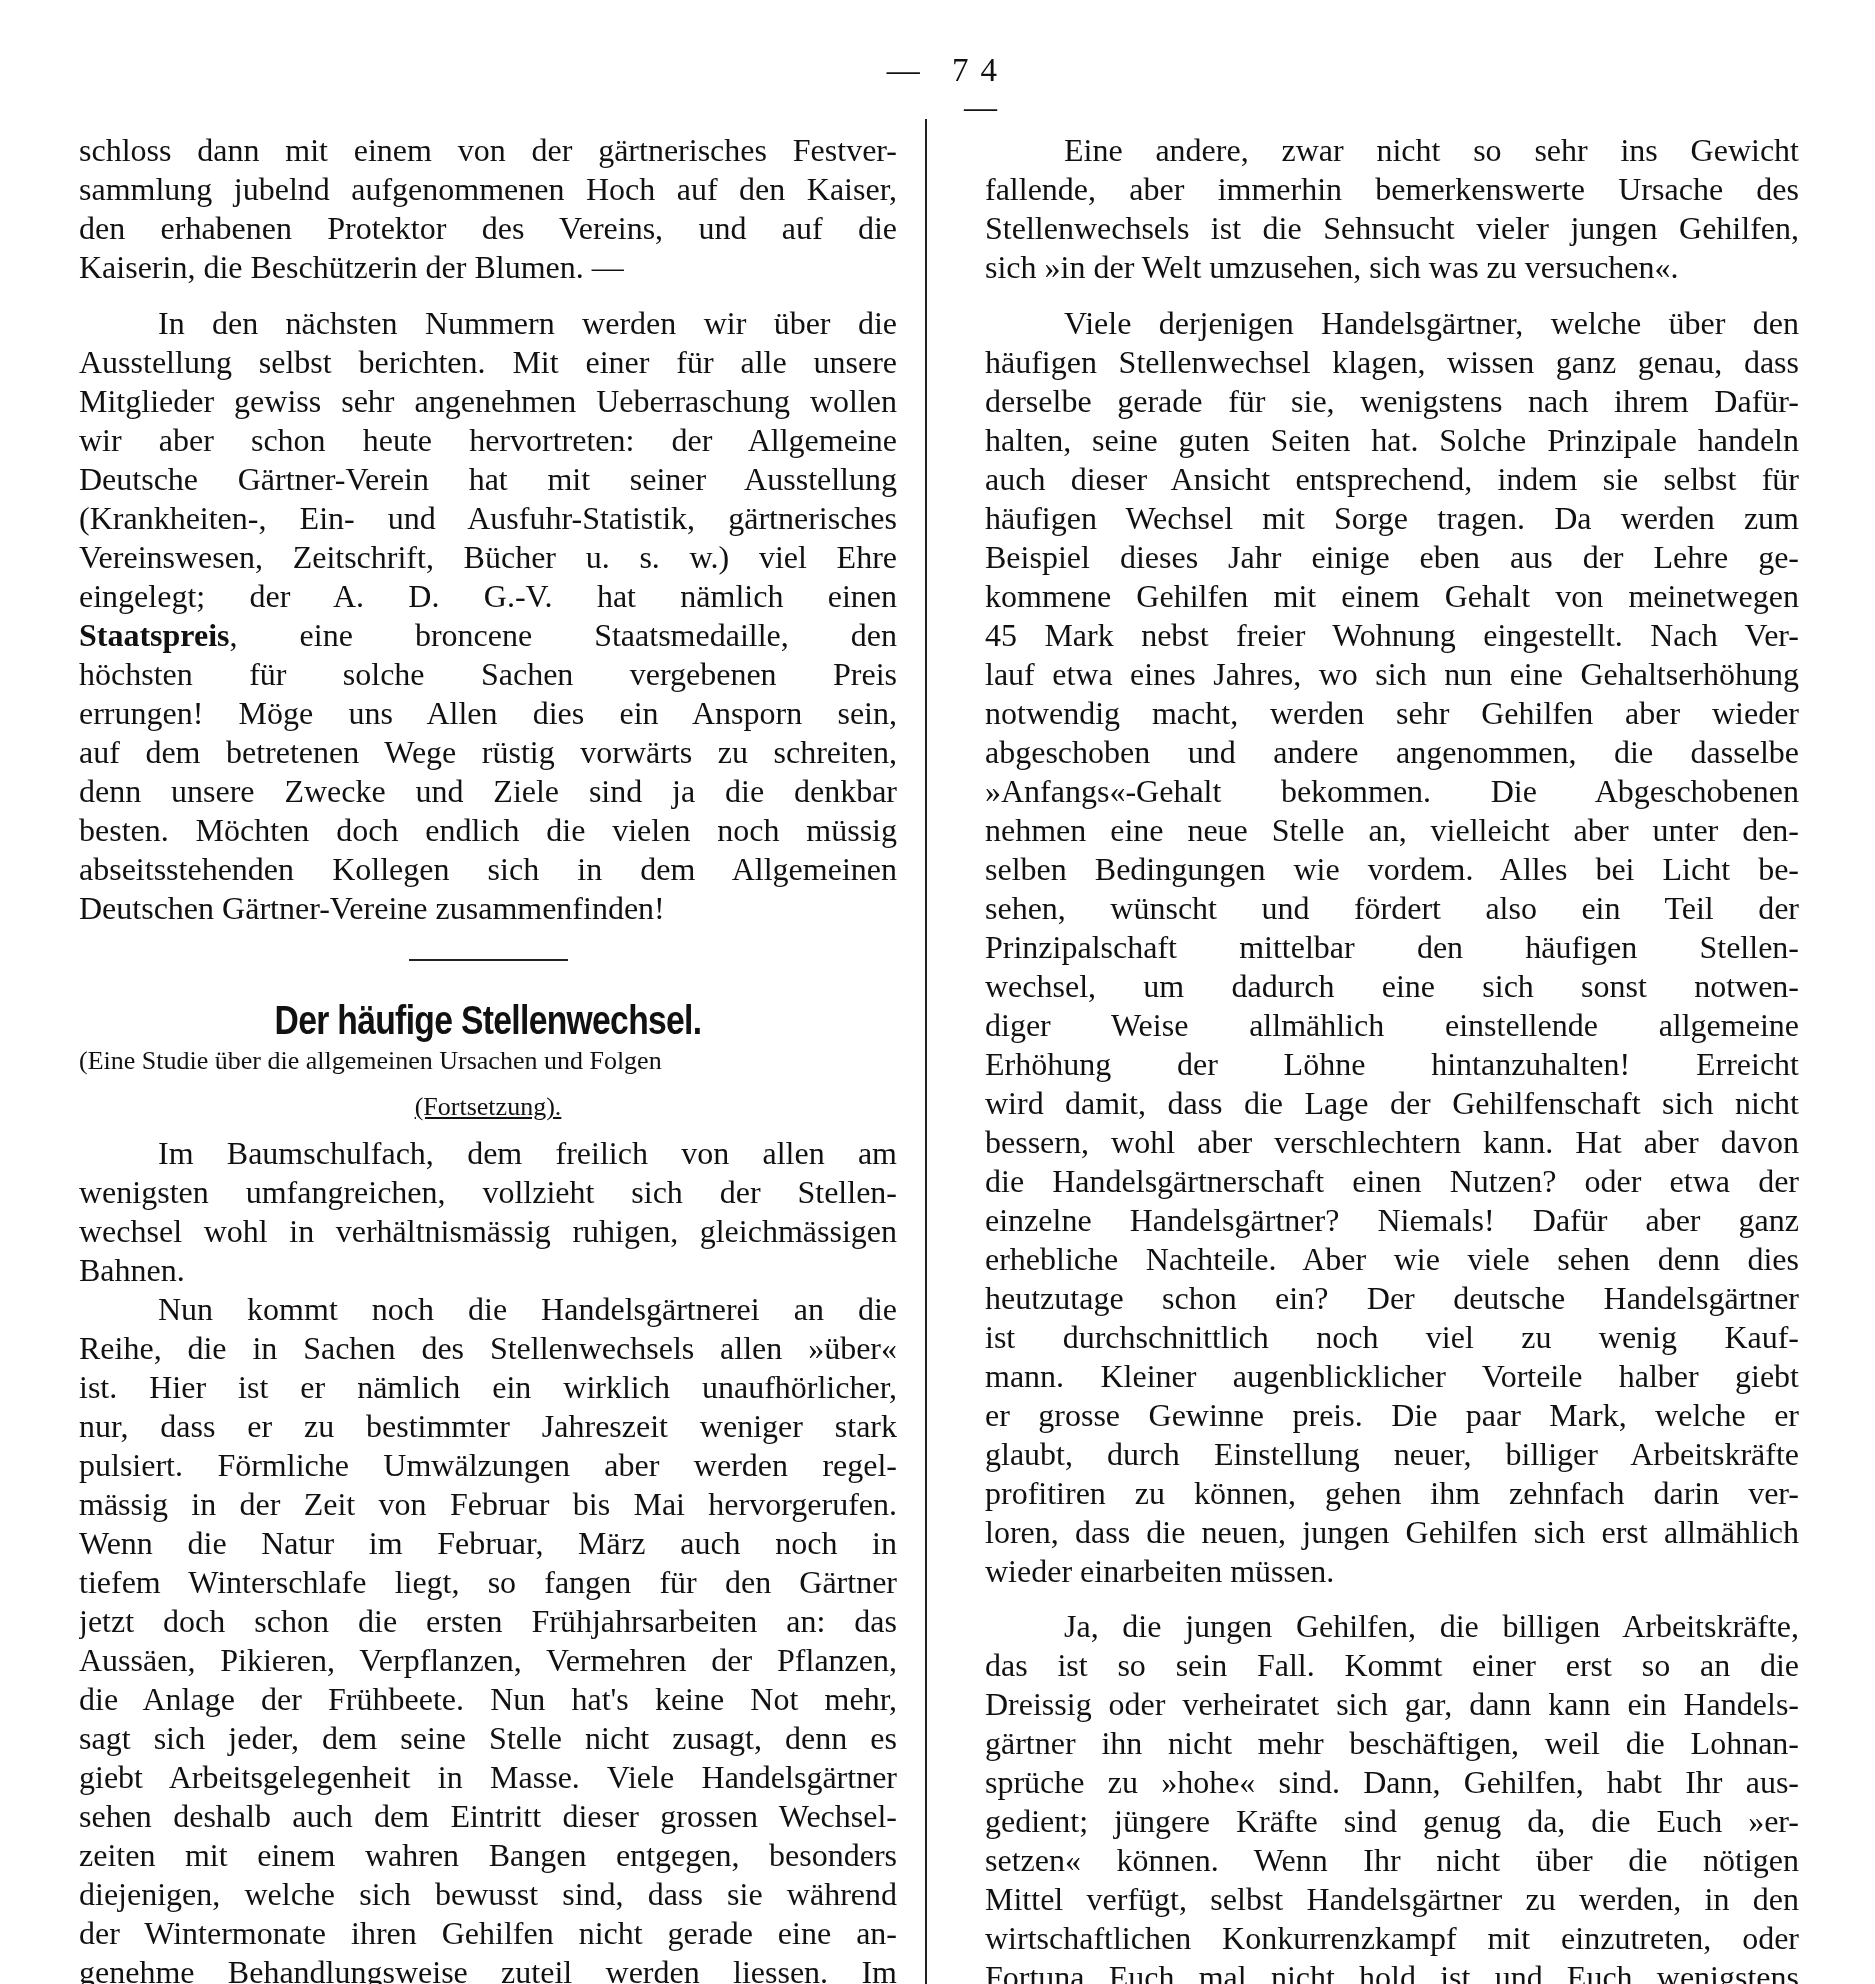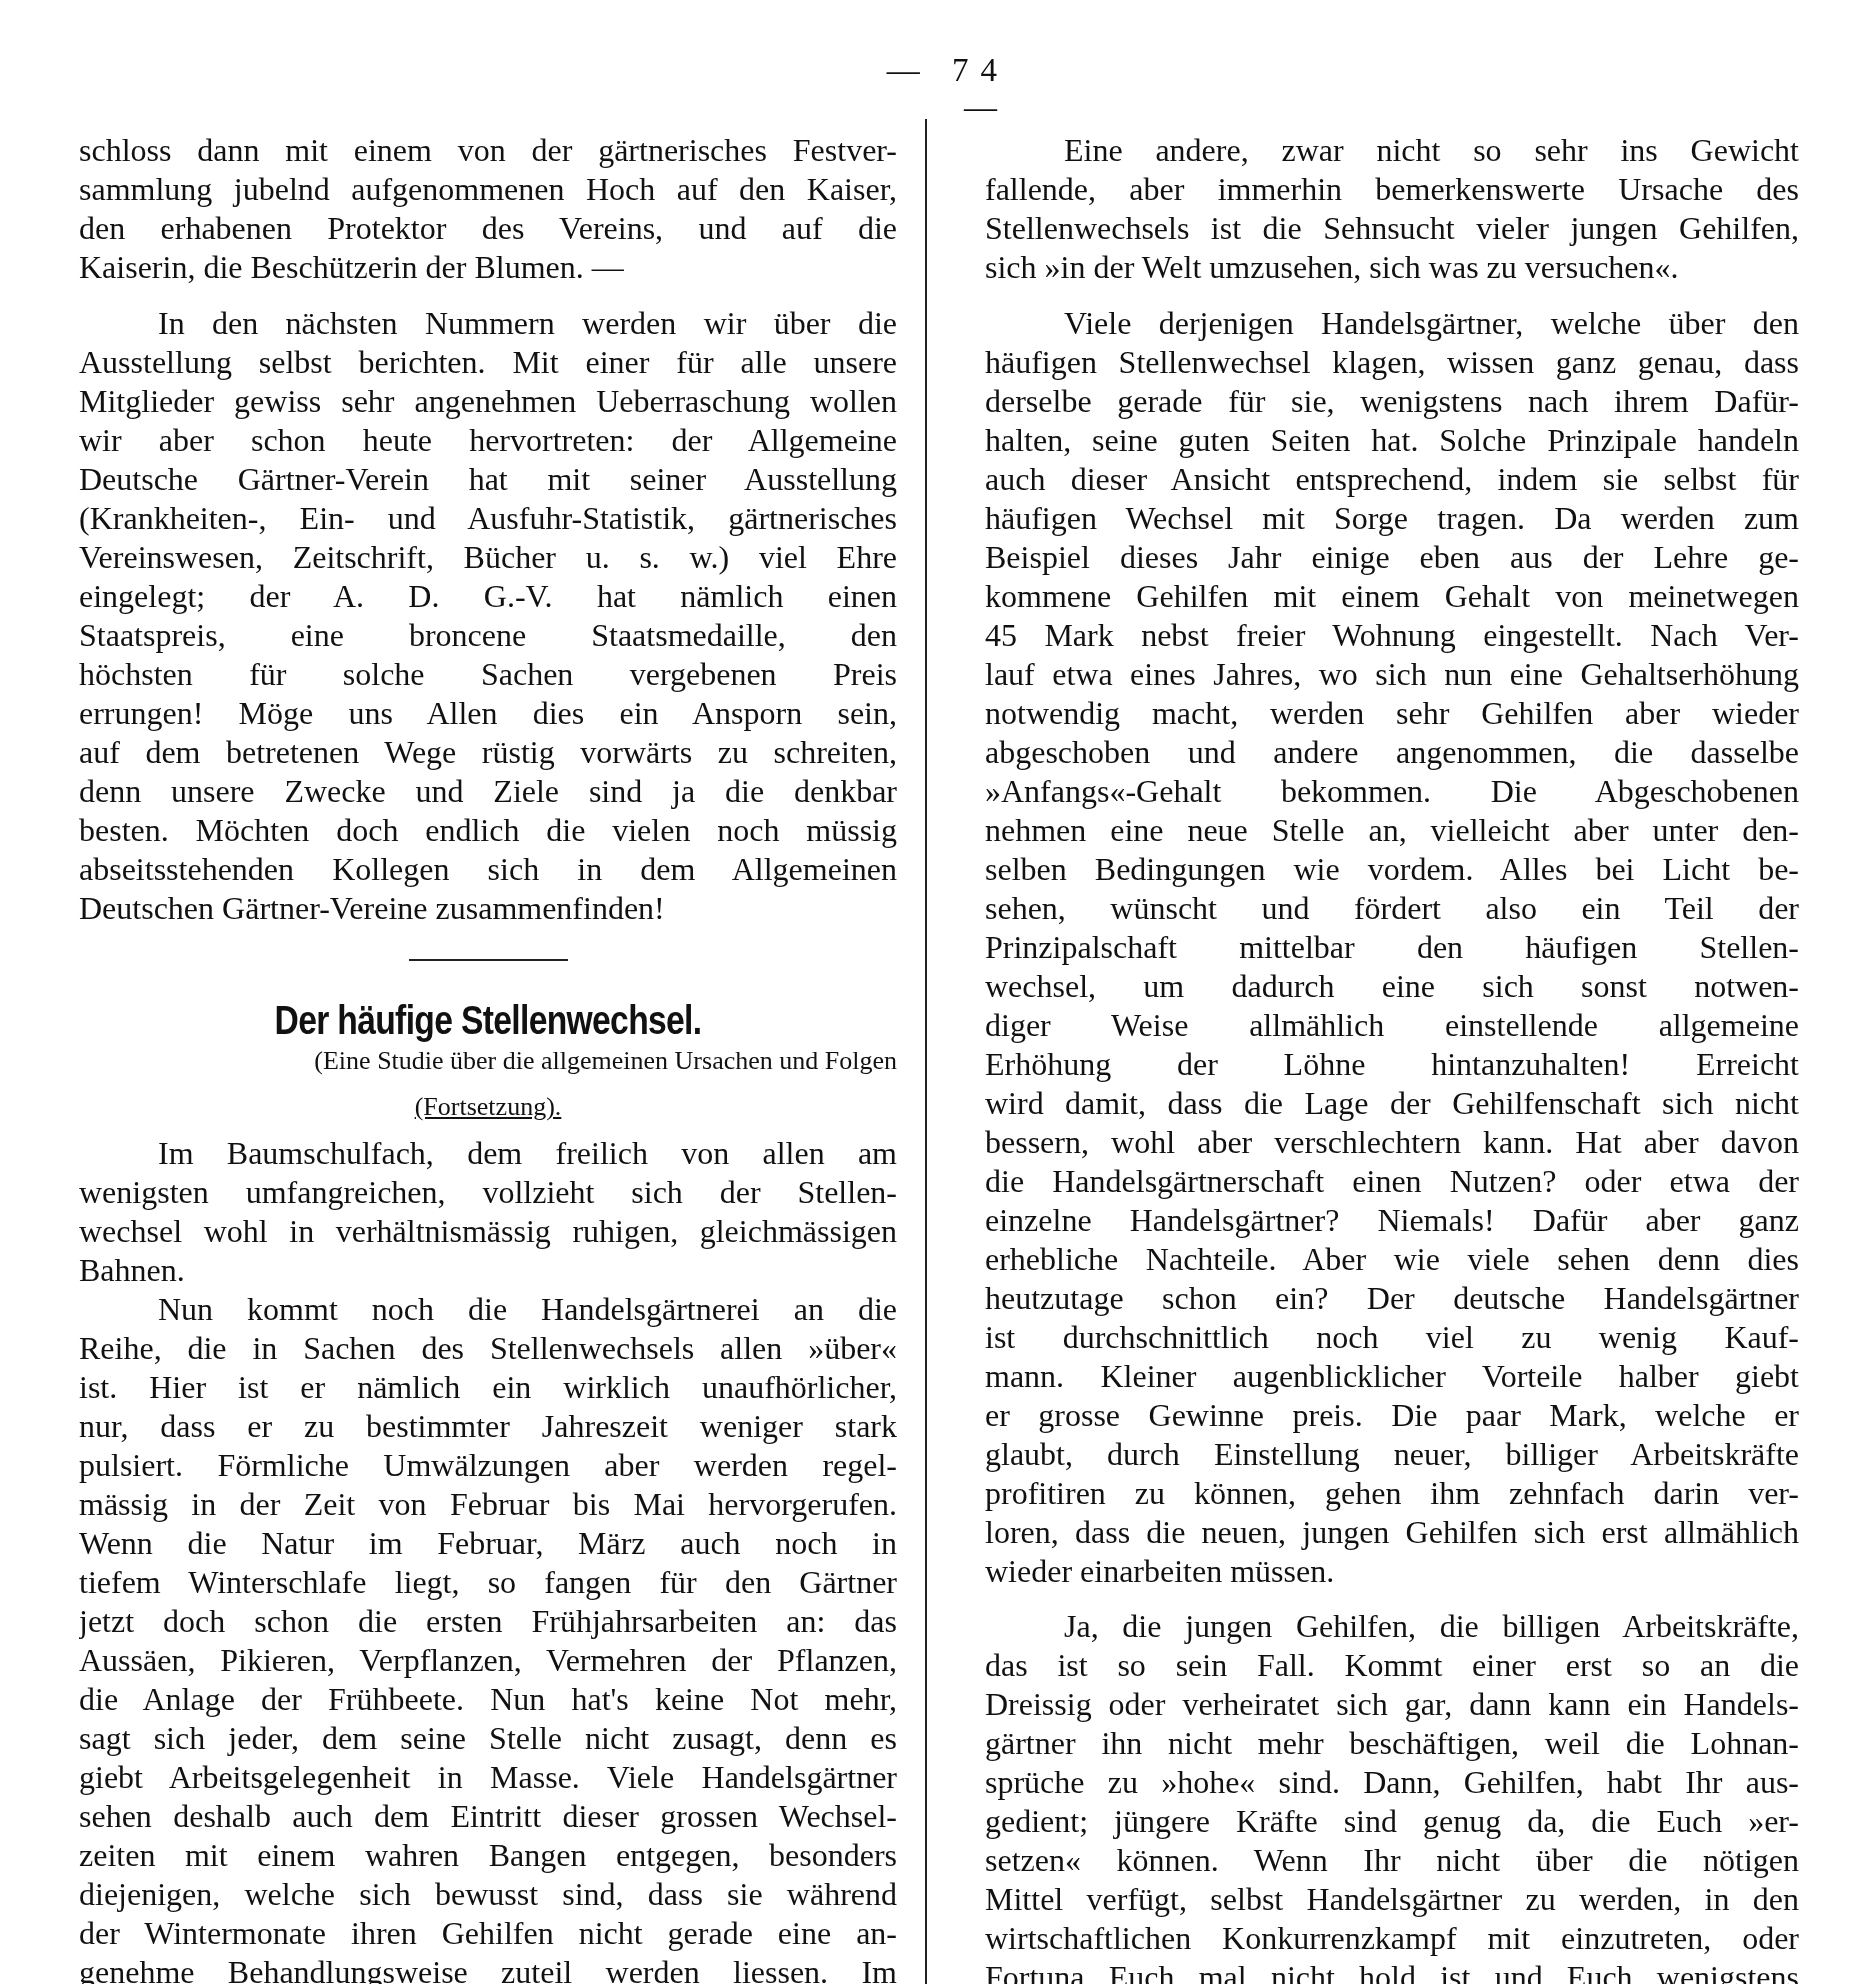--- a/index.html
+++ b/index.html
@@ -31,26 +31,26 @@
   .para-gap { height: 16.7px; }
   .sep {
     width: 159px; height: 2px; background: #222; margin: 31px auto 35px auto;
   }
   .headline {
     text-align: center; font-family: "Liberation Sans", "DejaVu Sans", sans-serif;
     font-weight: bold; font-size: 41px; line-height: 48px; letter-spacing: -0.8px;
     transform: scaleX(0.82); margin-bottom: 1.6px;
   }
   .subtitle {
-    text-align: right; font-size: 26px; line-height: 31px;
+    text-align: left; font-size: 26px; line-height: 31px;
   }
   .continued {
     text-align: center; font-size: 26px; line-height: 31px; margin: 15px 0 12px 0; text-decoration: underline;
   }
-  .bold { font-weight: normal; }
+  .bold { font-weight: bold; }
 </style>
 </head>
 <body>
 
 <div class="page-number">— 74 —</div>
 
 <div class="divider"></div>
 
 <div class="col col-left">
   <div>

